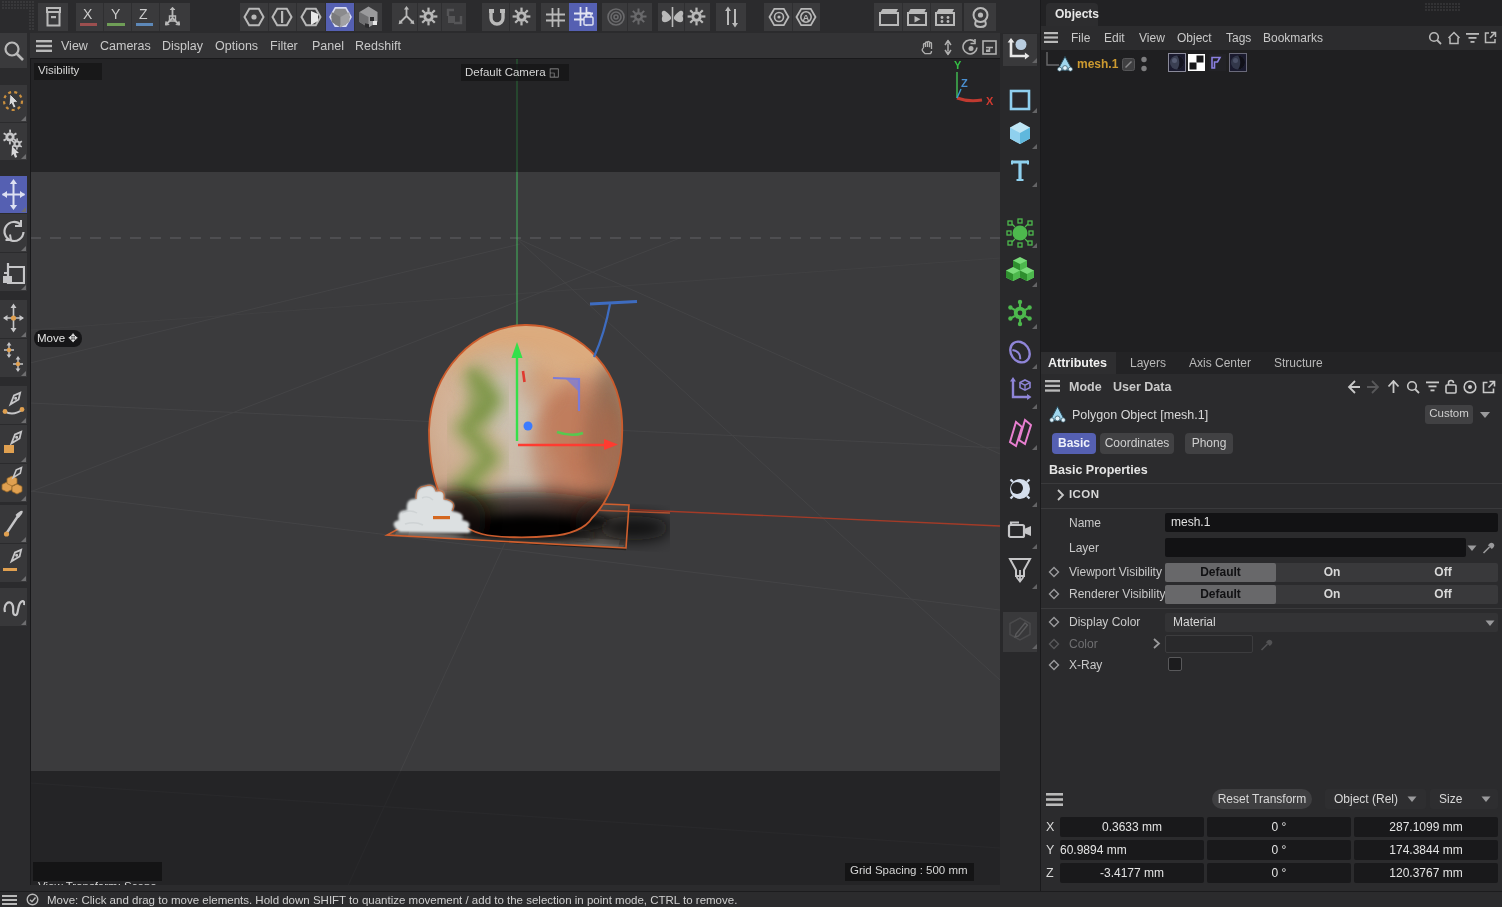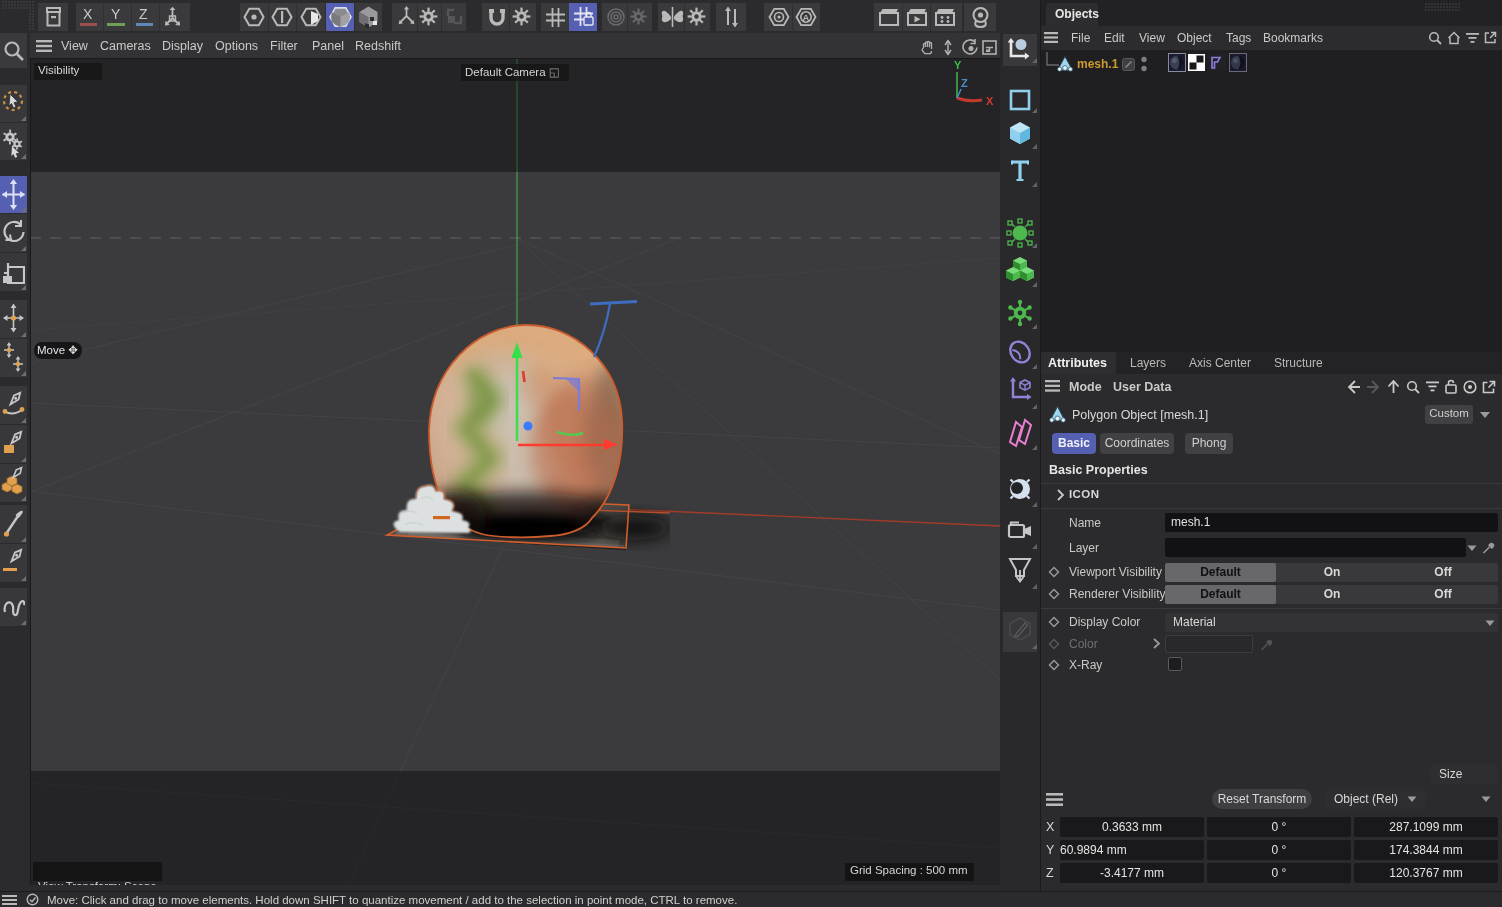--- a/index.html
+++ b/index.html
@@ -564,21 +564,21 @@
           <text x="931" y="29" fill="#4a8fd0">Z</text>
           <text x="956" y="47" fill="#d03a30">X</text>
         </g>
       </svg>
       <div class="abs" style="left:3px;top:4px;width:68px;height:17px;background:rgba(20,20,22,0.75);">
         <div style="font-size:11.5px;color:#d5d5d5;padding:1px 4px;white-space:nowrap;">Visibility</div>
       </div>
 <div class="abs" style="left:430px;top:5px;width:108px;height:17px;background:rgba(20,20,22,0.75);">
         <div style="font-size:11.5px;color:#d5d5d5;padding:1px 4px;white-space:nowrap;">Default Camera <span style="color:#9a9a9c;">◱</span></div>
       </div>
-<div class="abs" style="left:3px;top:283px;width:48px;height:17px;background:rgba(16,16,18,0.85);border-radius:8px;">
+<div class="abs" style="left:3px;top:271px;width:48px;height:17px;background:rgba(16,16,18,0.85);border-radius:8px;">
         <div style="font-size:11.5px;color:#e2e2e2;padding:1px 3px;white-space:nowrap;">Move ✥</div>
       </div>
 <div class="abs" style="left:2px;top:803px;width:129px;height:19px;background:rgba(16,16,18,0.8);">
         <div style="font-size:11.5px;color:#d5d5d5;padding:18px 5px;white-space:nowrap;">View Transform: Scene</div>
       </div>
 <div class="abs" style="left:814px;top:804px;width:129px;height:18px;background:rgba(16,16,18,0.8);">
         <div style="font-size:11.5px;color:#d5d5d5;padding:1px 5px;white-space:nowrap;">Grid Spacing : 500 mm</div>
       </div>
 </div>
 <div class="abs" style="left:1000px;top:33px;width:40px;height:874px;background:#29292b;"></div>
@@ -993,21 +993,21 @@
     </svg>
 <div class="abs" style="left:1212px;top:789px;width:100px;height:20px;background:#3f3f41;border-radius:10px;">
       <div style="font-size:12px;color:#d8d8d8;text-align:center;padding-top:3px;">Reset Transform</div>
     </div>
 <div class="abs" style="left:1325px;top:789px;width:101px;height:20px;background:#2e2e30;border-radius:3px;">
       <div style="font-size:12px;color:#d8d8d8;padding:3px 0 0 9px;">Object (Rel)</div>
     </div>
 <svg class="abs" style="left:1406px;top:795px" width="12" height="9" viewBox="0 0 12 9">
       <path d="M1.5 1.5 L6 7 L10.5 1.5 Z" fill="#9a9a9c"></path>
     </svg>
-<div class="abs" style="left:1430px;top:764px;width:68px;height:20px;background:#2e2e30;border-radius:3px;">
+<div class="abs" style="left:1430px;top:789px;width:68px;height:20px;background:#2e2e30;border-radius:3px;">
       <div style="font-size:12px;color:#d8d8d8;padding:3px 0 0 9px;">Size</div>
     </div>
 <svg class="abs" style="left:1480px;top:795px" width="12" height="9" viewBox="0 0 12 9">
       <path d="M1.5 1.5 L6 7 L10.5 1.5 Z" fill="#9a9a9c"></path>
     </svg>
 <div class="lbl" style="left:1046px;top:820px;font-size:12.5px;color:#d8d8d8;">X</div>
 <div class="abs" style="left:1060px;top:817px;width:144px;height:20px;background:#19191b;border-radius:2px;">
       <div style="font-size:12px;color:#e4e4e4;text-align:center;padding-top:3px;">0.3633 mm</div>
     </div>
 <div class="abs" style="left:1207px;top:817px;width:144px;height:20px;background:#19191b;border-radius:2px;">

